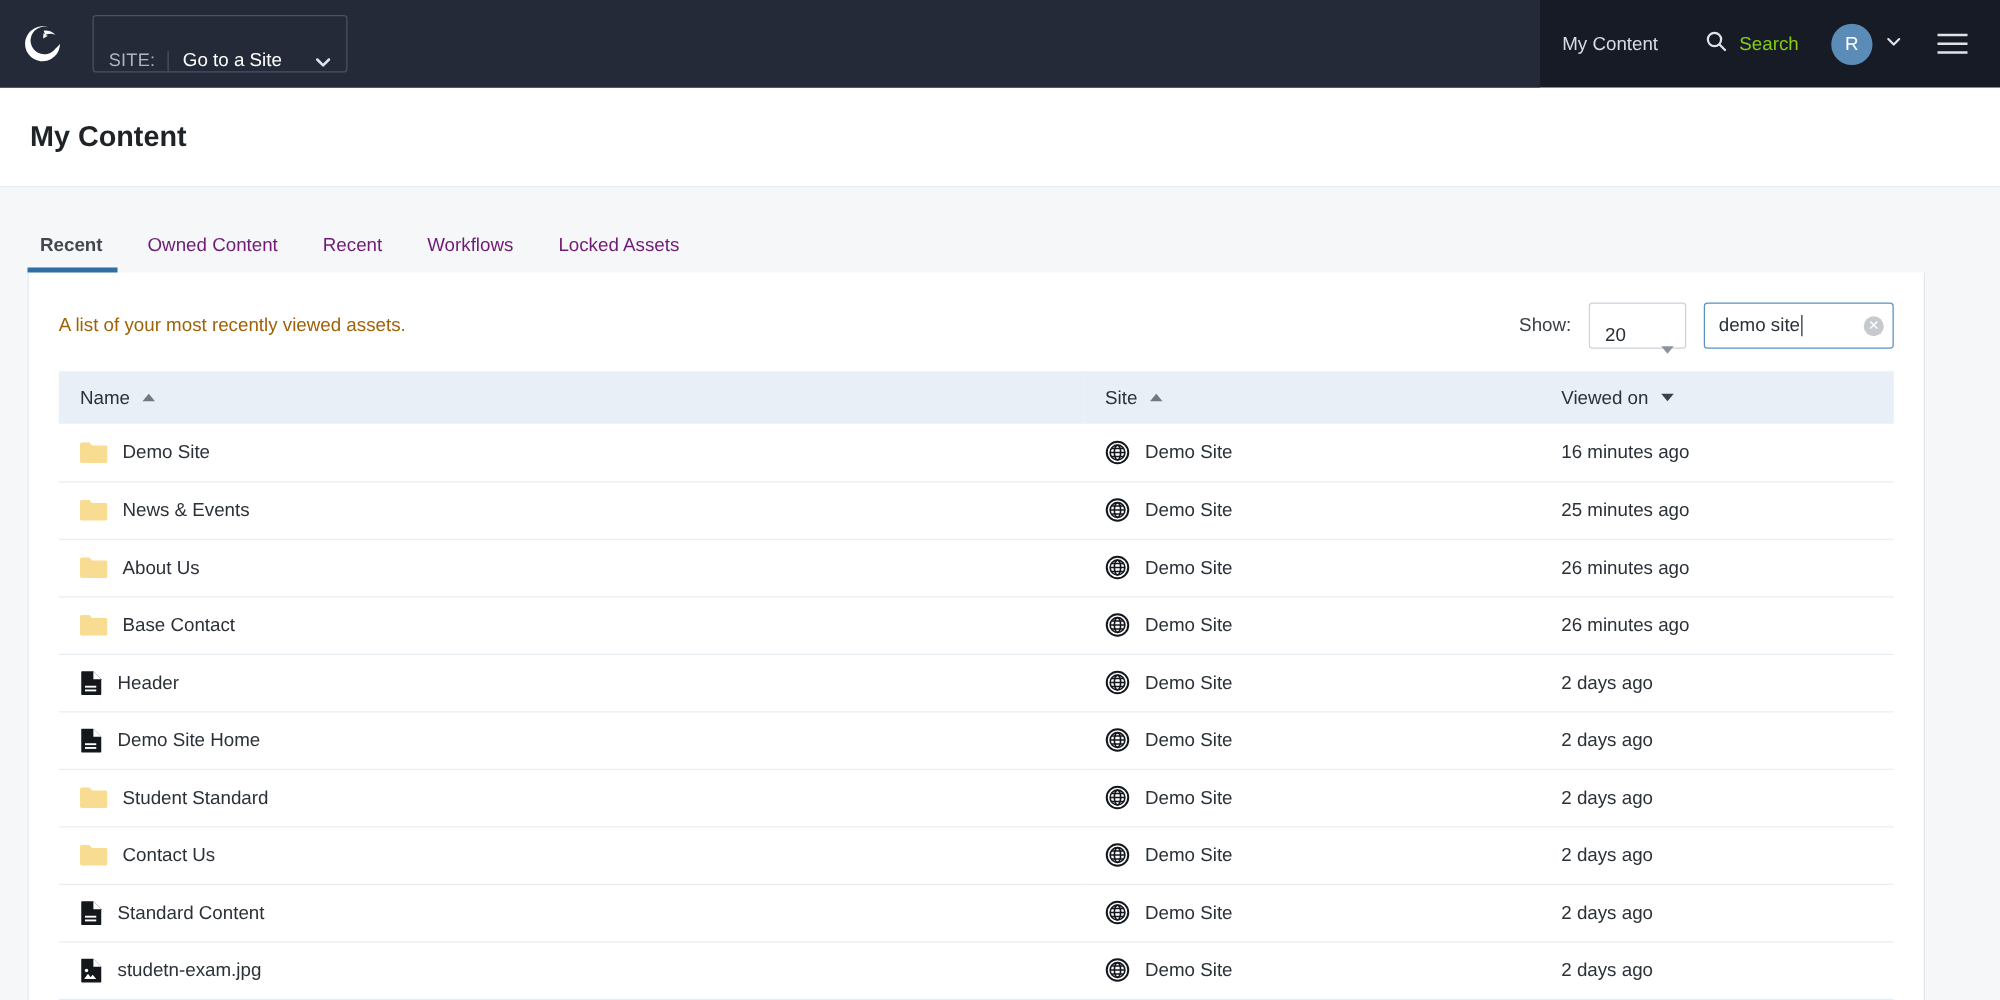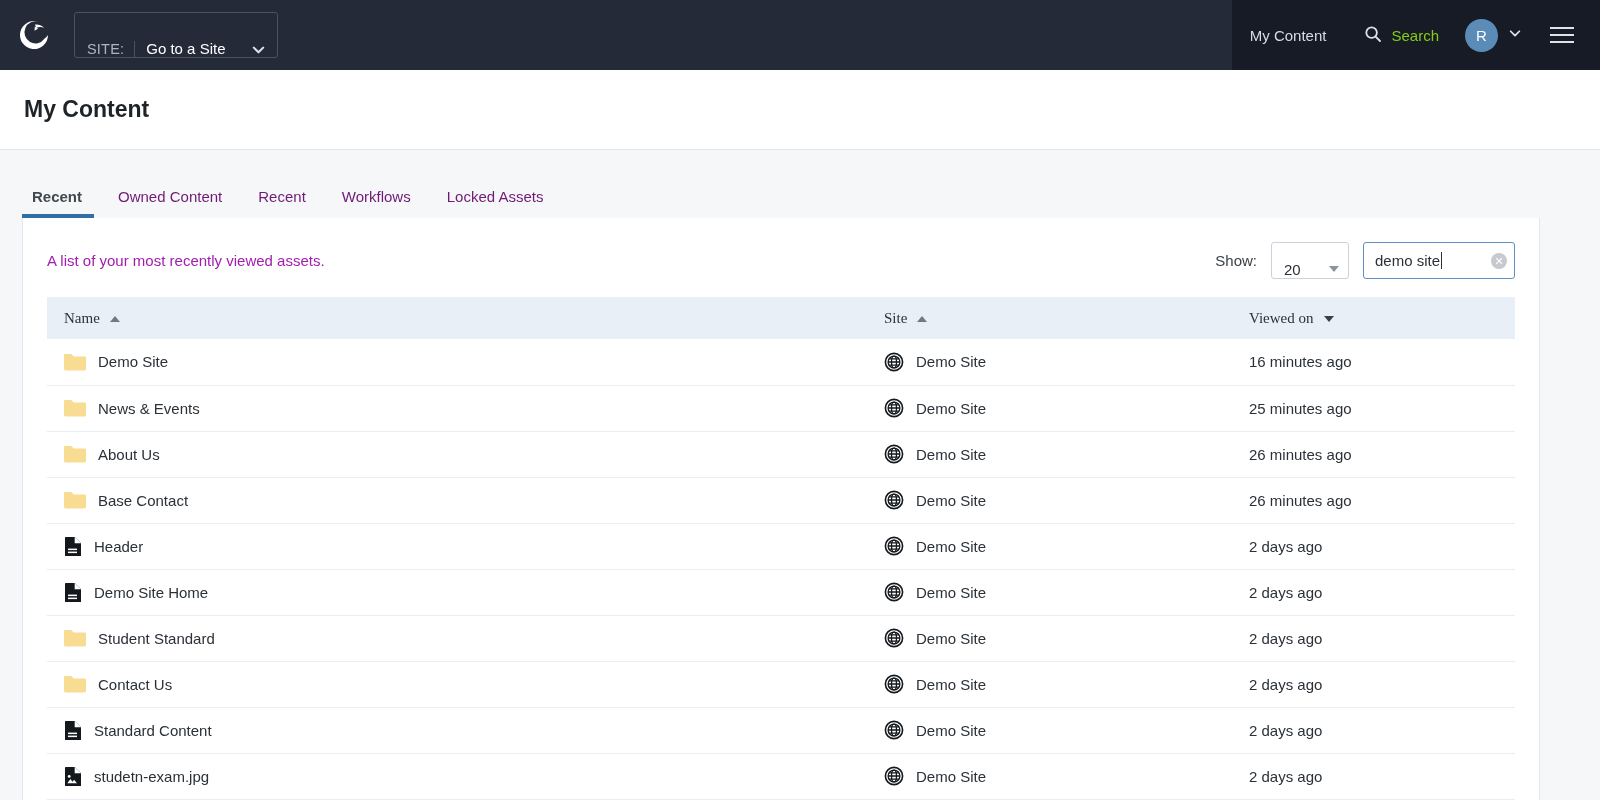--- a/index.html
+++ b/index.html
@@ -151,39 +151,40 @@
     min-height: 570px;
     padding: 0 24px;
   }
   .card-toolbar {
     display: flex;
     align-items: center;
     padding: 24px 0 18px 0;
   }
   .card-desc {
     font-size: 15px;
-    color: #a21caf;
+    color: #a16207;
   }
   .toolbar-right {
     margin-left: auto;
     display: flex;
     align-items: center;
     gap: 14px;
   }
   .show-label { font-size: 15px; color: #3b4148; margin-left: 27px; }
   .show-select {
     width: 78px; height: 37px;
     border: 1px solid #ccd2d9;
     border-radius: 3px;
     background: #fff;
     display: flex;
-    align-items: center;
+    align-items: flex-start;
     padding: 17px 9px 0 12px;
     font-size: 15px;
     color: #2b3138;
+    flex-direction: column;
   }
   .show-select .tri-down {
     margin-left: auto;
     width: 0; height: 0;
     border-left: 5px solid transparent;
     border-right: 5px solid transparent;
     border-top: 6px solid #8b939c;
   }
   .search-box {
     width: 152px; height: 37px;
@@ -223,21 +224,21 @@
   thead th {
     background: #e8eff7;
     font-size: 15px;
     font-weight: normal;
     color: #2b3138;
     text-align: left;
     height: 42px;
     padding: 0 0 0 17px;
     vertical-align: middle;
   }
-  th .sort-wrap { display: inline-flex; align-items: center; gap: 10px; font-family: Liberation Serif, serif; }
+  th .sort-wrap { display: inline-flex; align-items: center; gap: 10px; }
   .tri-up {
     width: 0; height: 0;
     border-left: 5px solid transparent;
     border-right: 5px solid transparent;
     border-bottom: 6px solid #707880;
   }
   .tri-dn {
     width: 0; height: 0;
     border-left: 5px solid transparent;
     border-right: 5px solid transparent;

